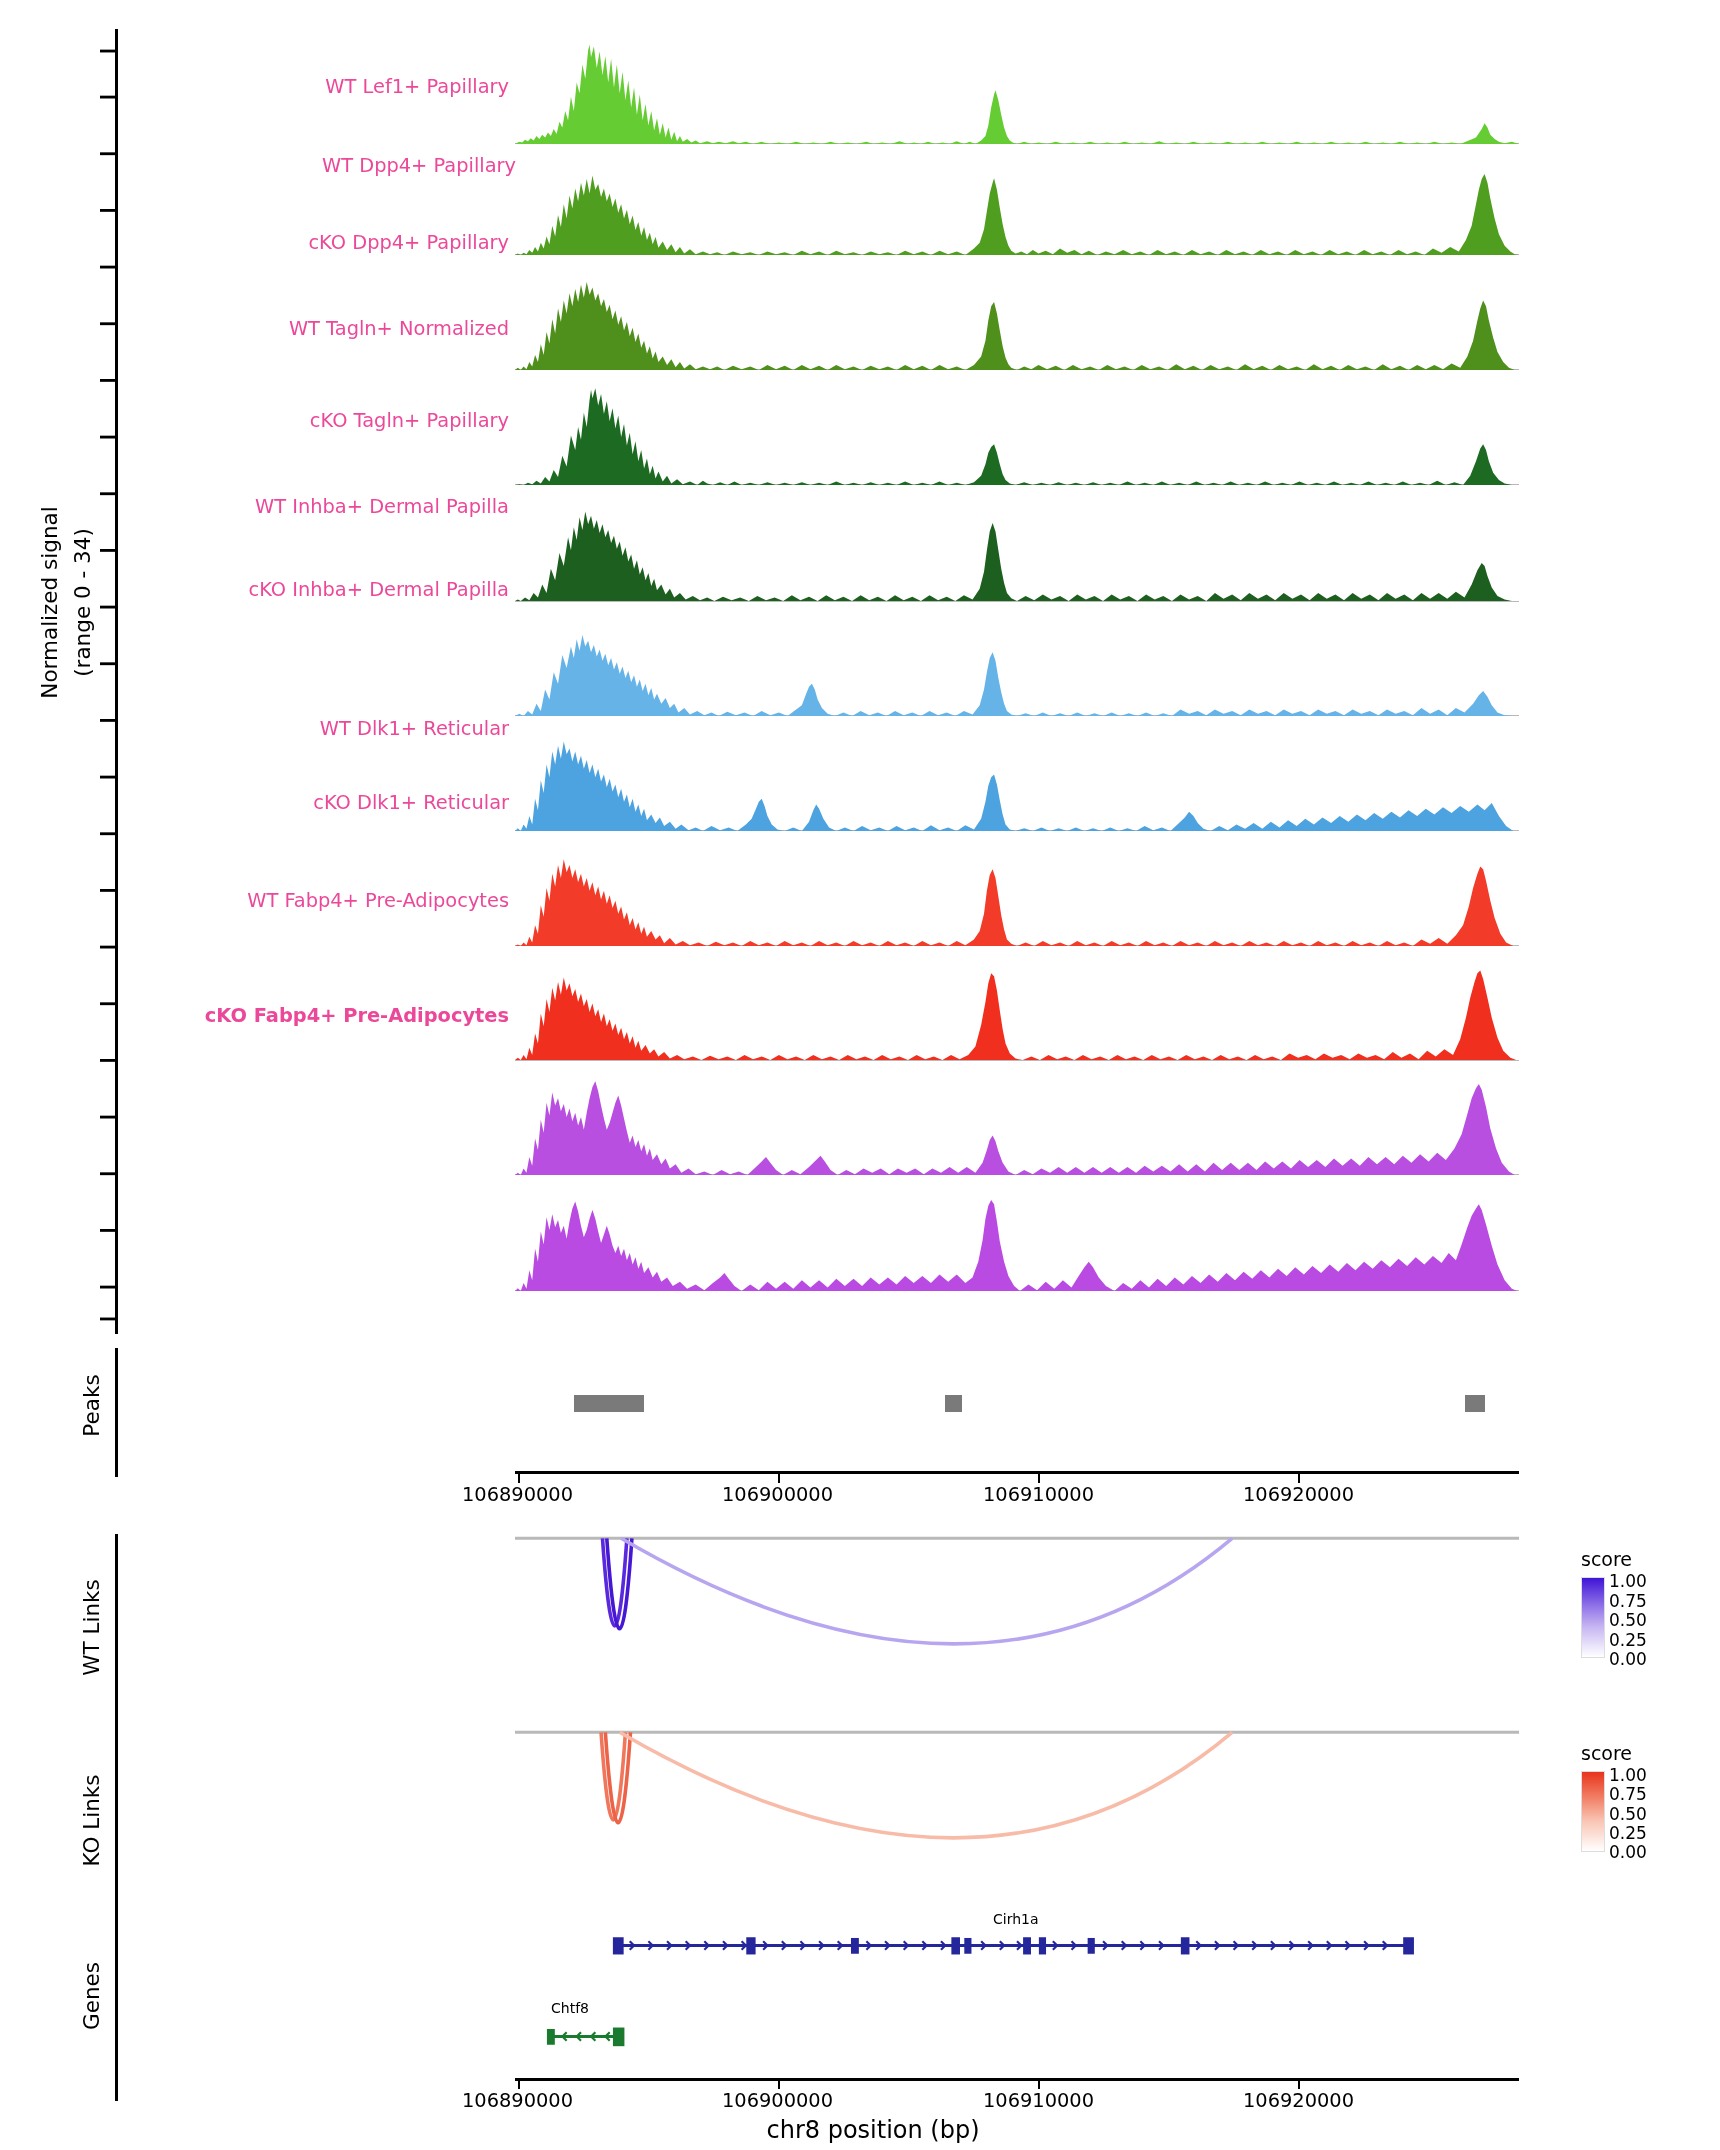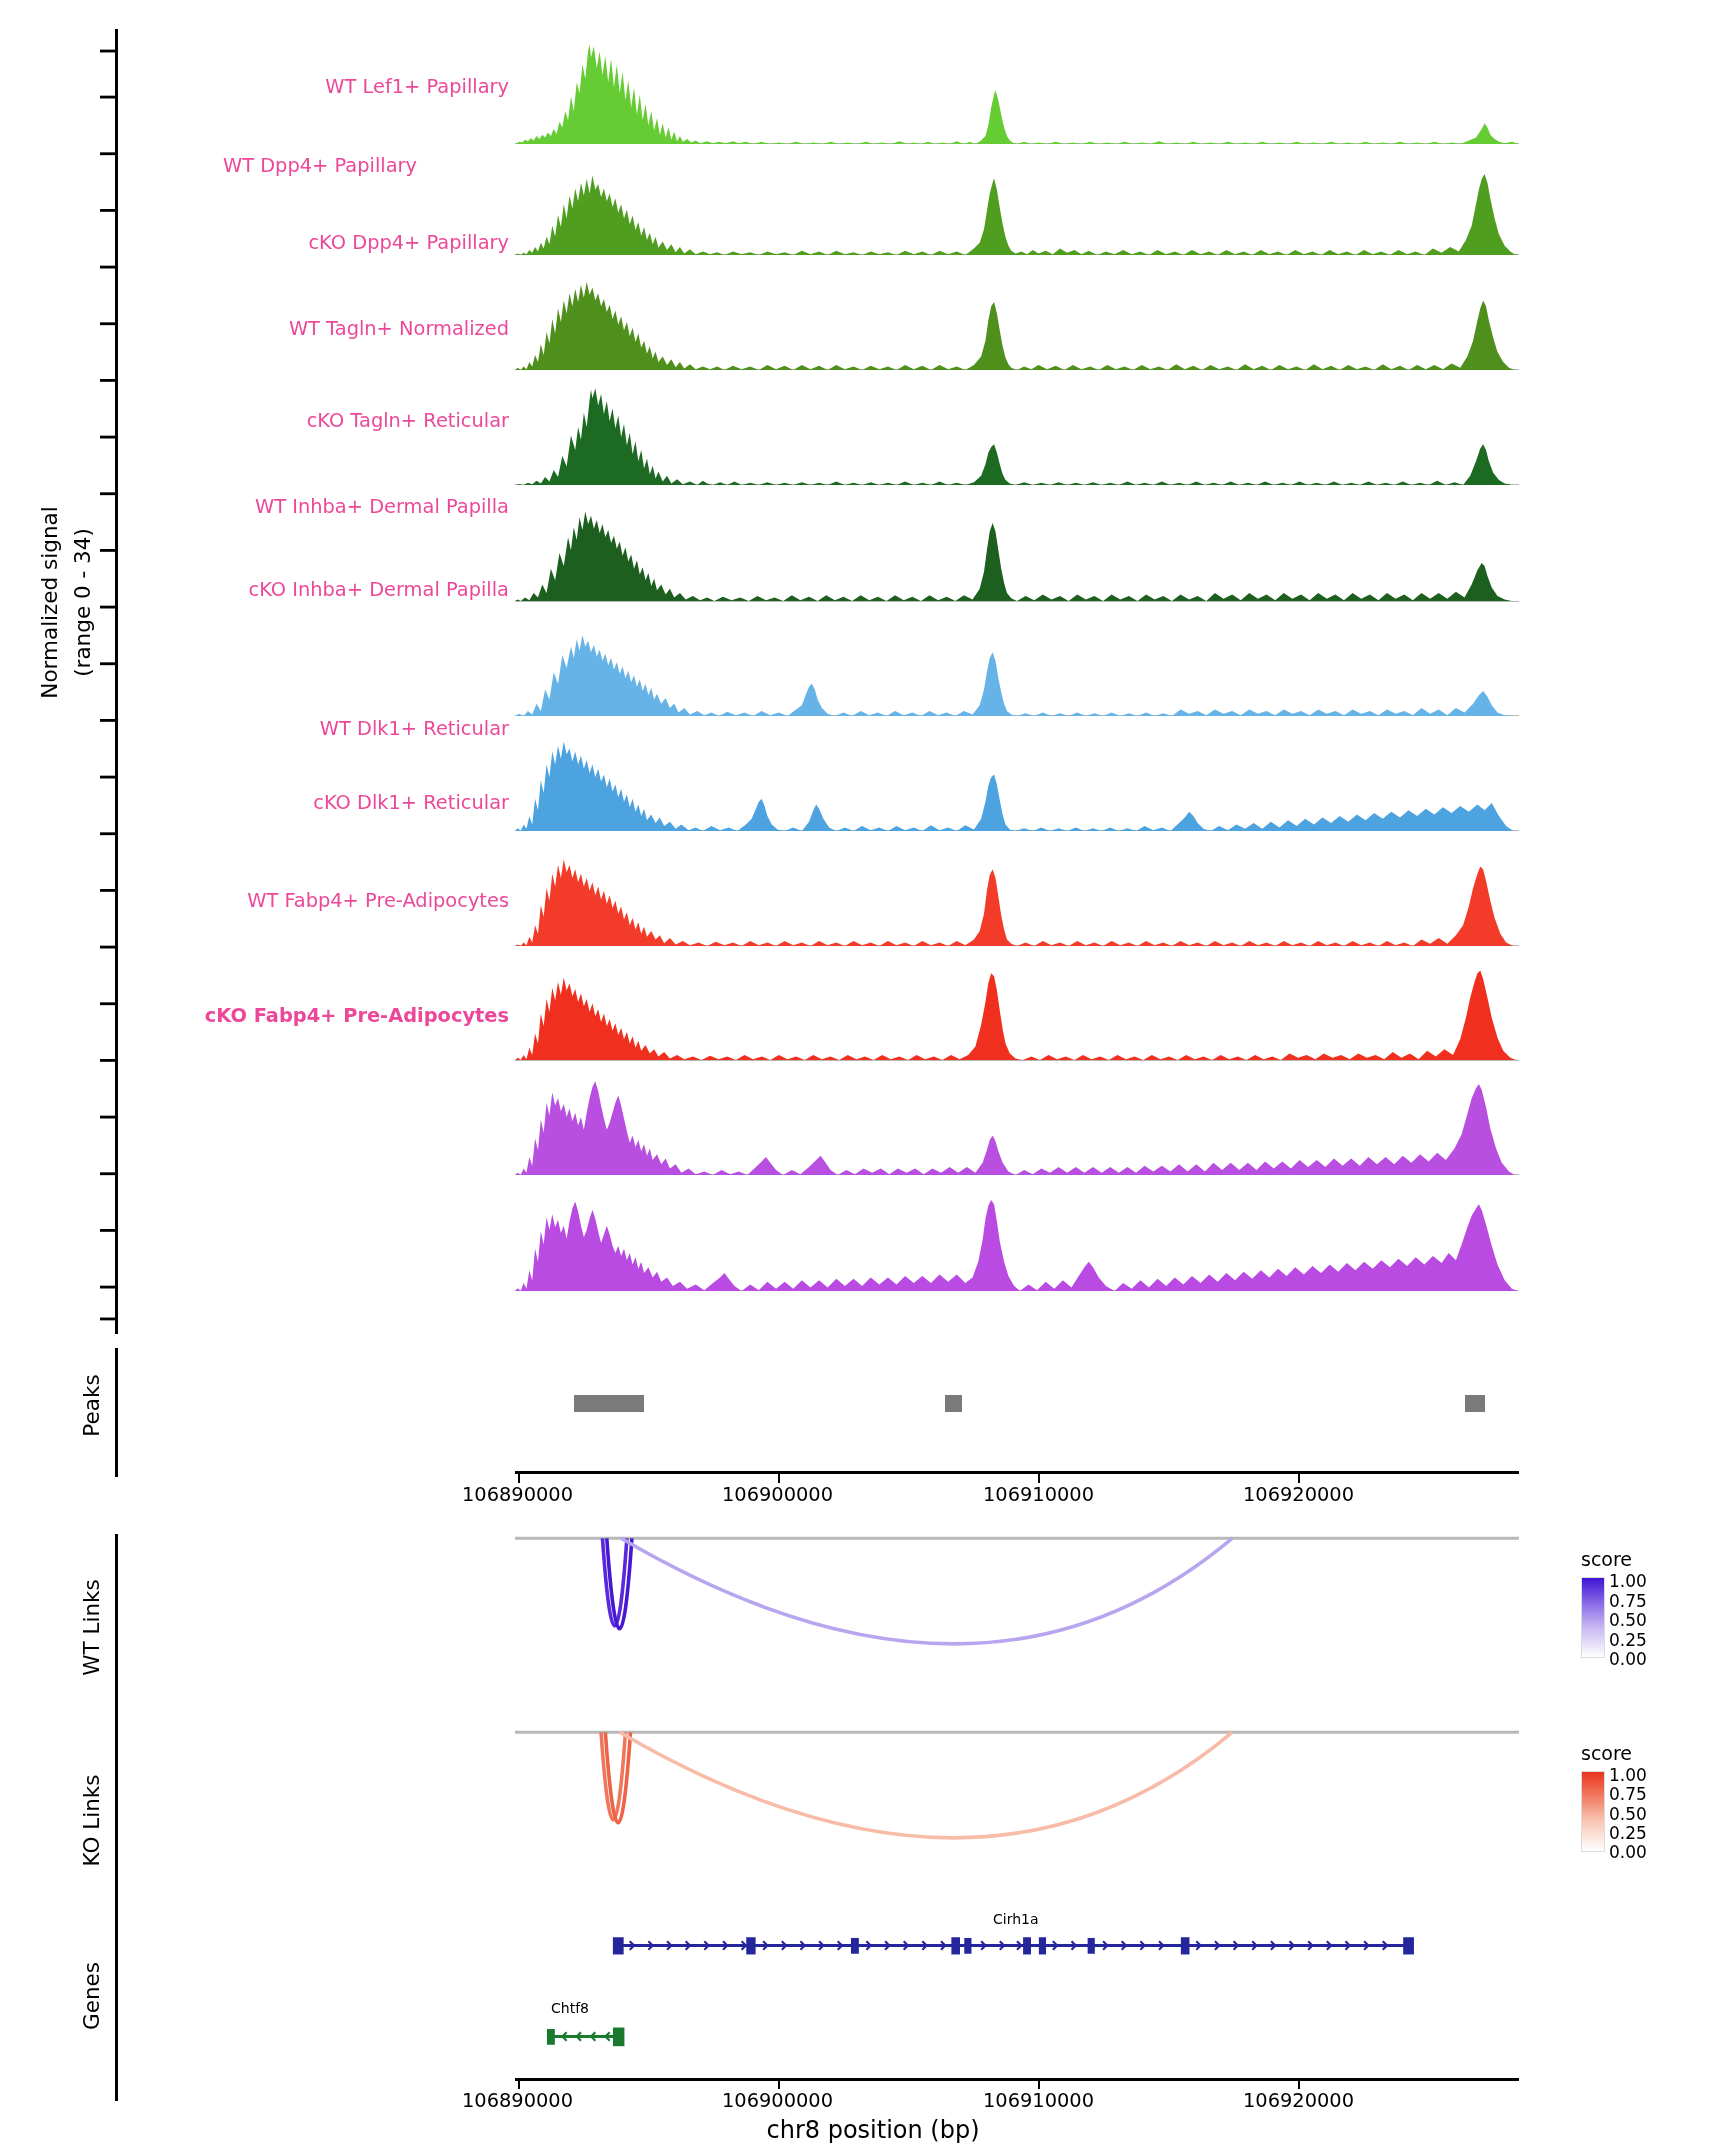--- a/index.html
+++ b/index.html
@@ -132,39 +132,39 @@
 
   <div class="rot-label" style="left:37px; top:832px; width:459px;">Normalized signal</div>
   <div class="rot-label" style="left:70px; top:832px; width:459px;">(range 0 - 34)</div>
 
   <div class="track-label" style="left:129px; top:75px; width:380px;">WT Lef1+ Papillary</div>
   <div class="baseline" style="left:515px; top:143px; width:1004px;"></div>
   <svg class="abs" style="left:515px; top:43px;" width="1004" height="101" viewBox="0 0 1400 141" preserveAspectRatio="none">
     <path fill="#66cc33" d="M0,141 L2,140 L6,138 L10,139 L14,135 L18,137 L22,133 L26,136 L30,130 L34,134 L38,128 L42,132 L46,125 L50,130 L54,120 L58,127 L62,110 L66,118 L70,95 L74,108 L78,75 L82,95 L86,55 L90,70 L94,30 L98,50 L102,10 L104,2 L106,20 L110,5 L114,35 L118,12 L122,45 L126,18 L130,55 L134,22 L138,62 L142,30 L146,70 L150,40 L154,80 L158,52 L162,90 L166,62 L170,100 L174,72 L178,108 L182,85 L186,115 L190,95 L194,122 L198,105 L202,128 L206,112 L210,132 L214,118 L218,135 L222,124 L226,137 L230,130 L234,138 L240,134 L246,139 L252,136 L258,140 L268,137 L276,140 L284,138 L294,140 L304,137 L312,140 L322,138 L332,141 L344,138 L356,141 L368,139 L380,141 L392,138 L404,141 L416,139 L428,141 L440,138 L452,141 L464,139 L476,141 L490,138 L500,141 L512,139 L524,141 L536,137 L548,141 L556,139 L566,141 L576,138 L586,141 L596,139 L606,141 L616,137 L626,141 L634,138 L642,141 L650,136 L656,130 L660,115 L664,90 L668,72 L670,66 L674,80 L678,100 L682,118 L686,130 L690,136 L694,139 L700,141 L710,138 L720,141 L730,139 L742,141 L754,138 L766,141 L778,139 L790,141 L802,138 L814,141 L826,139 L838,141 L850,138 L862,141 L874,139 L886,141 L898,137 L910,141 L922,139 L934,141 L946,138 L958,141 L970,139 L982,141 L994,138 L1006,141 L1018,139 L1030,141 L1042,138 L1054,141 L1066,139 L1078,141 L1090,138 L1102,141 L1114,139 L1126,141 L1138,138 L1150,141 L1162,139 L1174,141 L1186,138 L1198,141 L1210,139 L1222,141 L1234,138 L1246,141 L1258,139 L1270,141 L1282,138 L1294,141 L1306,139 L1318,141 L1330,136 L1340,132 L1348,120 L1352,112 L1356,118 L1360,128 L1366,134 L1372,138 L1380,140 L1390,138 L1400,141 Z"></path>
   </svg>
 
-  <div class="track-label" style="left:130px; top:154px; width:380px;text-align:center;">WT Dpp4+ Papillary</div>
+  <div class="track-label" style="left:136px; top:154px; width:380px;">WT Dpp4+ Papillary</div>
   <div class="baseline" style="left:515px; top:254px; width:1004px;"></div>
   <svg class="abs" style="left:515px; top:154px;" width="1004" height="101" viewBox="0 0 1400 141" preserveAspectRatio="none">
     <path fill="#4f9e1f" d="M0,141 L4,139 L8,141 L12,138 L16,140 L20,134 L24,138 L28,130 L32,136 L36,124 L40,132 L44,115 L48,126 L52,100 L56,115 L60,85 L64,102 L68,70 L72,90 L76,58 L80,76 L84,48 L88,66 L92,40 L96,58 L100,35 L104,55 L108,30 L112,50 L116,42 L120,60 L124,48 L128,66 L132,55 L136,74 L140,62 L144,82 L148,70 L152,90 L156,78 L160,98 L164,86 L168,106 L172,95 L176,114 L180,102 L184,120 L188,110 L192,126 L196,116 L200,131 L206,122 L212,134 L218,126 L224,137 L230,130 L236,139 L244,133 L252,140 L262,136 L272,140 L282,137 L292,141 L304,136 L316,140 L328,137 L340,141 L352,136 L364,140 L376,137 L388,141 L400,135 L412,140 L424,136 L436,141 L448,135 L460,140 L472,137 L484,141 L496,136 L508,140 L520,137 L532,141 L544,135 L556,140 L568,136 L580,141 L592,135 L604,140 L616,136 L628,141 L640,132 L648,124 L654,105 L658,80 L662,55 L666,40 L668,34 L672,50 L676,75 L680,98 L684,116 L688,128 L692,135 L698,139 L706,136 L714,140 L722,134 L730,139 L740,135 L750,140 L760,132 L770,138 L780,134 L790,140 L800,135 L812,141 L824,136 L836,140 L848,134 L860,140 L872,136 L884,141 L896,134 L908,140 L920,136 L932,141 L944,134 L956,140 L968,136 L980,141 L992,134 L1004,140 L1016,136 L1028,141 L1040,134 L1052,140 L1064,136 L1076,141 L1088,134 L1100,140 L1112,136 L1124,141 L1136,134 L1148,140 L1160,136 L1172,141 L1184,134 L1196,140 L1208,136 L1220,141 L1232,134 L1244,140 L1256,136 L1268,141 L1280,132 L1292,138 L1304,130 L1316,136 L1326,120 L1334,100 L1340,70 L1344,50 L1348,35 L1352,28 L1356,40 L1360,62 L1366,90 L1372,112 L1380,128 L1388,136 L1394,140 L1400,141 Z"></path>
   </svg>
 
   <div class="track-label" style="left:129px; top:231px; width:380px;">cKO Dpp4+ Papillary</div>
   <div class="baseline" style="left:515px; top:369px; width:1004px;"></div>
   <svg class="abs" style="left:515px; top:269px;" width="1004" height="101" viewBox="0 0 1400 141" preserveAspectRatio="none">
     <path fill="#4f8f1c" d="M0,141 L4,138 L8,141 L12,136 L16,140 L20,130 L24,136 L28,120 L32,130 L36,105 L40,120 L44,88 L48,104 L52,70 L56,90 L60,55 L64,74 L68,44 L72,62 L76,34 L80,52 L84,28 L88,46 L92,22 L96,40 L100,18 L104,36 L108,26 L112,44 L116,34 L120,52 L124,42 L128,60 L132,50 L136,70 L140,58 L144,78 L148,66 L152,86 L156,74 L160,94 L164,82 L168,102 L172,90 L176,110 L180,100 L184,118 L188,108 L192,125 L196,115 L200,130 L206,122 L212,134 L218,126 L224,137 L230,130 L236,139 L244,133 L252,140 L262,136 L272,140 L282,136 L292,141 L304,135 L316,140 L328,136 L340,141 L352,134 L364,140 L376,135 L388,141 L400,134 L412,140 L424,135 L436,141 L448,134 L460,140 L472,136 L484,141 L496,135 L508,140 L520,136 L532,141 L544,134 L556,140 L568,135 L580,141 L592,134 L604,140 L616,136 L628,141 L640,134 L650,122 L656,100 L660,72 L664,52 L668,46 L672,62 L676,86 L680,108 L684,124 L688,133 L692,138 L700,141 L710,136 L720,140 L730,134 L742,140 L754,135 L766,141 L778,134 L790,140 L802,136 L814,141 L826,134 L838,140 L850,136 L862,141 L874,134 L886,140 L898,136 L910,141 L922,133 L934,140 L946,135 L958,141 L970,134 L982,140 L994,136 L1006,141 L1018,133 L1030,140 L1042,135 L1054,141 L1066,134 L1078,140 L1090,136 L1102,141 L1114,133 L1126,140 L1138,135 L1150,141 L1162,134 L1174,140 L1186,136 L1198,141 L1210,133 L1222,140 L1234,135 L1246,141 L1258,134 L1270,140 L1282,134 L1294,140 L1306,132 L1318,138 L1328,122 L1336,100 L1342,72 L1346,55 L1350,44 L1354,52 L1358,72 L1364,96 L1370,116 L1378,130 L1386,138 L1394,141 L1400,141 Z"></path>
   </svg>
 
   <div class="track-label" style="left:129px; top:317px; width:380px;">WT Tagln+ Normalized</div>
   <div class="baseline" style="left:515px; top:484px; width:1004px;"></div>
   <svg class="abs" style="left:515px; top:384px;" width="1004" height="101" viewBox="0 0 1400 141" preserveAspectRatio="none">
     <path fill="#1d6b22" d="M0,141 L6,140 L12,141 L18,138 L24,140 L30,135 L36,139 L42,130 L48,136 L54,120 L60,130 L66,100 L72,115 L78,72 L84,92 L88,60 L92,78 L96,40 L100,60 L104,22 L106,8 L108,20 L112,6 L116,30 L120,14 L124,42 L128,24 L132,52 L136,34 L140,62 L144,44 L148,74 L152,56 L156,86 L160,68 L164,98 L168,80 L172,108 L176,92 L180,118 L184,104 L188,126 L192,114 L196,132 L200,122 L206,136 L212,128 L218,139 L226,133 L234,140 L244,136 L254,141 L262,135 L268,139 L276,141 L286,137 L296,141 L306,136 L316,141 L328,138 L340,141 L352,137 L364,141 L376,138 L388,141 L400,137 L412,141 L424,138 L436,141 L448,136 L460,141 L472,138 L484,141 L496,137 L508,141 L520,138 L532,141 L544,136 L556,141 L568,138 L580,141 L592,136 L604,141 L616,138 L628,141 L640,137 L650,128 L656,112 L660,96 L664,88 L668,84 L672,96 L676,112 L680,126 L684,134 L690,139 L698,141 L710,137 L722,141 L734,138 L746,141 L758,137 L770,141 L782,138 L794,141 L806,137 L818,141 L830,138 L842,141 L854,136 L866,141 L878,138 L890,141 L902,136 L914,141 L926,138 L938,141 L950,136 L962,141 L974,138 L986,141 L998,136 L1010,141 L1022,138 L1034,141 L1046,136 L1058,141 L1070,138 L1082,141 L1094,136 L1106,141 L1118,138 L1130,141 L1142,136 L1154,141 L1166,138 L1178,141 L1190,136 L1202,141 L1214,138 L1226,141 L1238,136 L1250,141 L1262,138 L1274,141 L1286,135 L1298,141 L1310,137 L1322,141 L1332,128 L1340,108 L1346,90 L1350,84 L1354,92 L1358,108 L1364,124 L1372,134 L1380,139 L1390,141 L1400,141 Z"></path>
   </svg>
 
-  <div class="track-label" style="left:129px; top:409px; width:380px;">cKO Tagln+ Reticular</div>
+  <div class="track-label" style="left:129px; top:409px; width:380px;">cKO Tagln+ Papillary</div>
   <div class="baseline" style="left:515px; top:601px; width:1004px;"></div>
   <svg class="abs" style="left:515px; top:500px;" width="1004" height="101" viewBox="0 0 1400 141" preserveAspectRatio="none">
     <path fill="#1d5f1e" d="M0,141 L4,139 L8,141 L14,136 L20,140 L26,130 L32,136 L38,118 L44,130 L50,96 L56,112 L62,74 L68,92 L74,52 L78,70 L82,38 L86,56 L90,24 L94,42 L98,16 L102,34 L106,22 L110,40 L114,28 L118,46 L122,34 L126,52 L130,42 L134,60 L138,50 L142,68 L146,58 L150,78 L154,66 L158,86 L162,76 L166,96 L170,84 L174,104 L178,94 L182,112 L186,102 L190,120 L194,110 L198,126 L204,118 L210,132 L216,124 L222,136 L230,130 L238,139 L248,134 L258,140 L268,136 L278,141 L290,135 L302,140 L314,136 L326,141 L338,134 L350,140 L362,136 L374,141 L386,133 L398,140 L410,135 L422,141 L434,133 L446,140 L458,135 L470,141 L482,133 L494,140 L506,135 L518,141 L530,133 L542,140 L554,135 L566,141 L578,133 L590,140 L602,135 L614,141 L626,133 L638,139 L648,124 L654,100 L658,70 L662,44 L666,32 L670,44 L674,70 L678,96 L682,116 L686,130 L692,137 L700,141 L712,134 L724,140 L736,132 L748,139 L760,134 L772,141 L784,132 L796,139 L808,134 L820,141 L832,132 L844,139 L856,134 L868,141 L880,132 L892,139 L904,134 L916,141 L928,132 L940,139 L952,134 L964,141 L976,130 L988,138 L1000,132 L1012,140 L1024,130 L1036,138 L1048,132 L1060,140 L1072,130 L1084,138 L1096,132 L1108,140 L1120,130 L1132,138 L1144,132 L1156,140 L1168,130 L1180,138 L1192,132 L1204,140 L1216,130 L1228,138 L1240,132 L1252,140 L1264,130 L1276,138 L1288,130 L1300,138 L1312,128 L1324,136 L1334,118 L1342,98 L1348,88 L1352,92 L1356,106 L1362,122 L1370,134 L1380,139 L1390,141 L1400,141 Z"></path>
   </svg>
 
   <div class="track-label" style="left:108px; top:495px; width:401px;">WT Inhba+ Dermal Papilla</div>
   <div class="baseline" style="left:515px; top:715px; width:1004px;"></div>
   <svg class="abs" style="left:515px; top:615px;" width="1004" height="101" viewBox="0 0 1400 141" preserveAspectRatio="none">
     <path fill="#66b3e8" d="M0,141 L6,138 L12,141 L18,134 L24,139 L30,124 L36,134 L42,104 L48,118 L54,80 L60,96 L66,56 L72,74 L78,44 L82,60 L86,34 L90,50 L94,28 L98,44 L102,36 L106,52 L110,42 L114,58 L118,48 L122,64 L126,54 L130,70 L134,60 L138,76 L142,66 L146,82 L150,72 L154,88 L158,78 L162,94 L166,84 L170,100 L174,90 L178,106 L182,96 L186,112 L190,102 L194,118 L198,110 L204,124 L210,116 L216,130 L222,124 L228,136 L236,130 L244,139 L254,134 L264,140 L274,136 L284,141 L296,135 L308,140 L320,136 L332,141 L344,134 L356,140 L368,136 L380,141 L392,132 L400,126 L406,110 L410,100 L414,96 L418,104 L422,118 L428,130 L436,138 L446,141 L458,136 L470,141 L482,134 L494,140 L506,136 L518,141 L530,134 L542,140 L554,136 L566,141 L578,134 L590,140 L602,136 L614,141 L626,134 L638,139 L648,126 L654,104 L658,80 L662,60 L666,52 L670,64 L674,88 L678,108 L682,124 L686,134 L692,139 L700,141 L712,137 L724,141 L736,136 L748,141 L760,137 L772,141 L784,136 L796,141 L808,137 L820,141 L832,136 L844,141 L856,137 L868,141 L880,136 L892,141 L904,137 L916,141 L928,132 L940,138 L952,134 L964,140 L976,132 L988,138 L1000,134 L1012,140 L1024,132 L1036,138 L1048,134 L1060,140 L1072,132 L1084,138 L1096,134 L1108,140 L1120,132 L1132,138 L1144,134 L1156,140 L1168,132 L1180,138 L1192,134 L1204,140 L1216,132 L1228,138 L1240,134 L1252,140 L1264,130 L1276,138 L1288,132 L1300,140 L1312,130 L1324,136 L1336,124 L1344,112 L1350,106 L1356,114 L1362,126 L1370,136 L1380,140 L1390,141 L1400,141 Z"></path>
   </svg>

